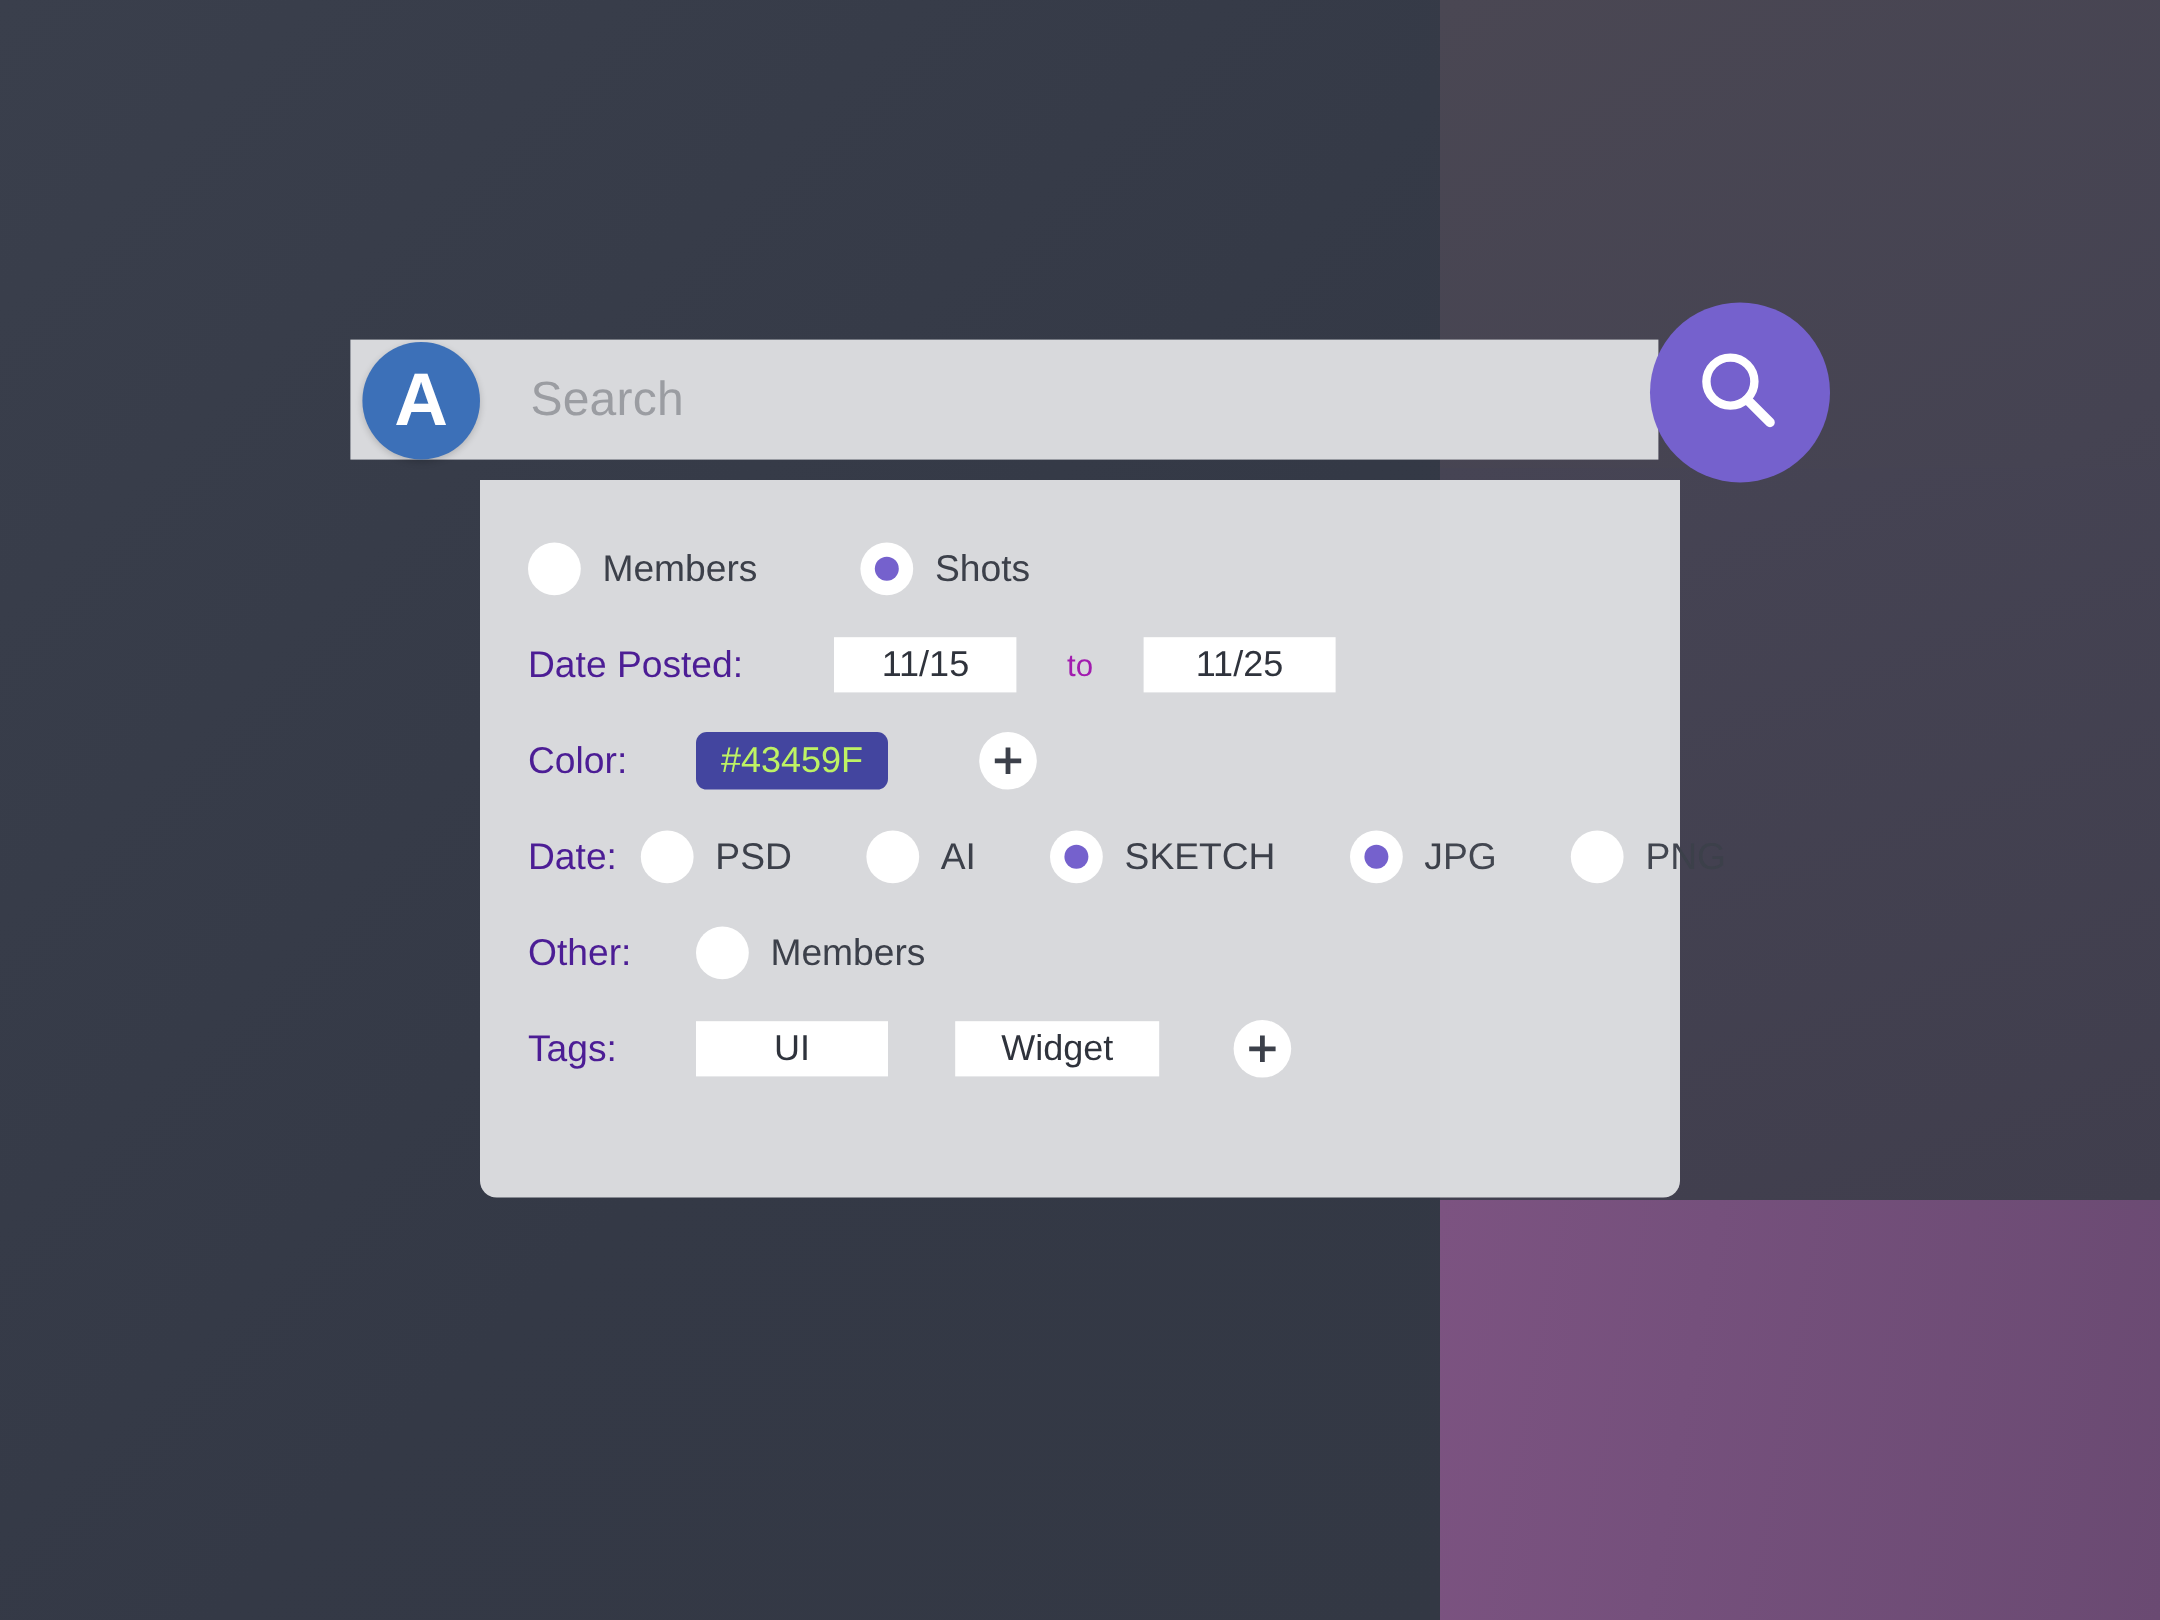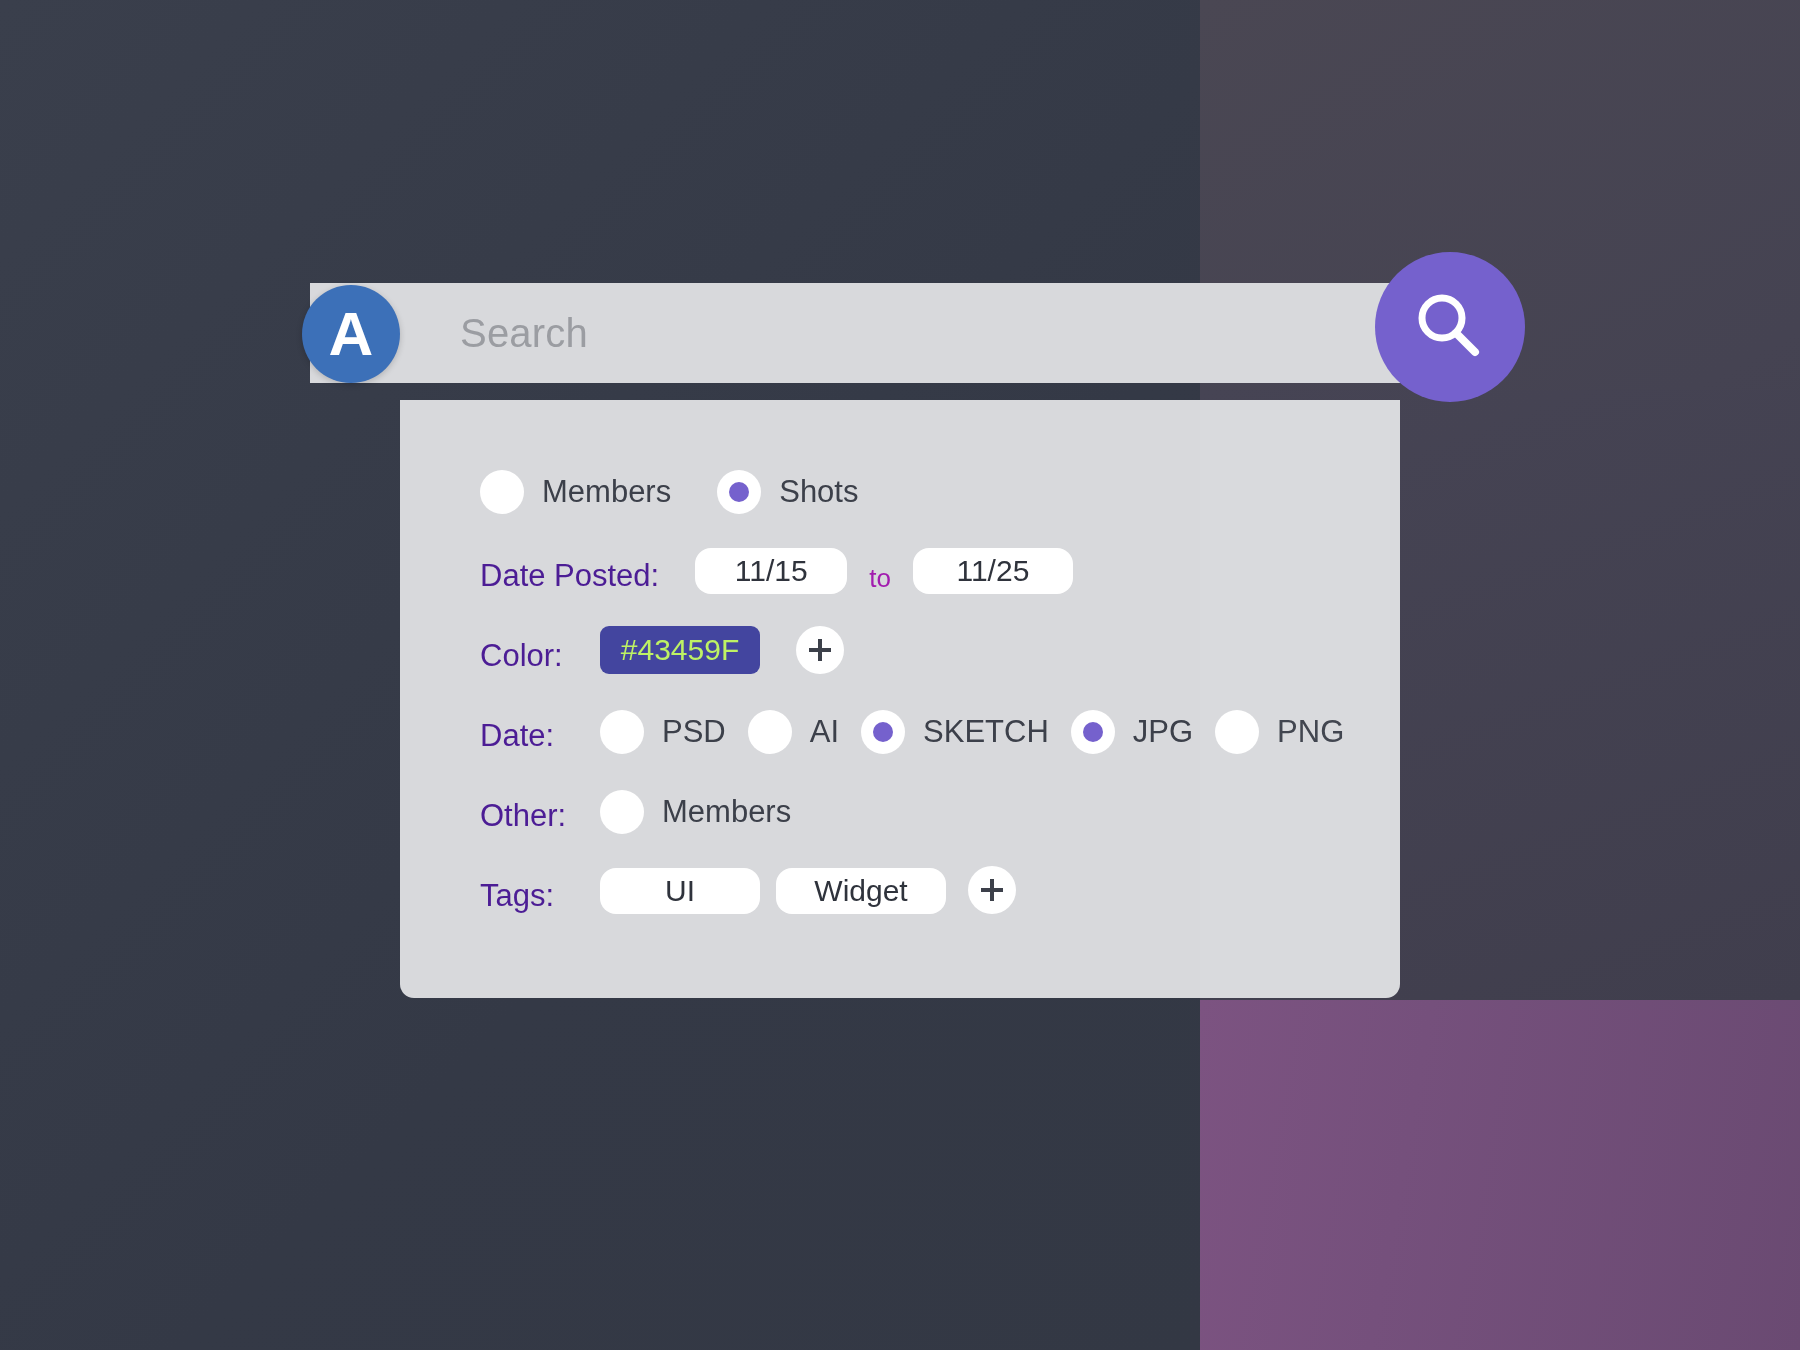--- a/index.html
+++ b/index.html
@@ -49,21 +49,21 @@
   .bg-strip-dark {
     position: absolute;
     left: 1200px; top: 390px;
     width: 600px; height: 610px;
     background: linear-gradient(160deg, #464454 0%, #403e4d 100%);
   }
 
   
   .search-bar {
     position: absolute;
-    left: 310px;
+    left: 292px;
     top: 283px;
     width: 1090px;
     height: 100px;
     background: #d8d9dc;
     display: flex;
     align-items: center;
     box-sizing: border-box;
     justify-content: center;
   }
   .search-input {
@@ -141,24 +141,25 @@
     width: 200px;
     height: 598px;
     background: rgba(255,255,255,0.035);
     border-radius: 0 0 14px 0;
     pointer-events: none;
     z-index: 5;
   }
 
   .row {
     display: flex;
-    align-items: flex-end;
+    align-items: center;
     height: 80px;
-    padding-left: 80px;
+    padding-left: 40px;
     box-sizing: border-box;
+    gap: 20px;
   }
   .row-label {
     font-size: 31px;
     color: #4c1d95;
     font-weight: 400;
     white-space: nowrap;
   }
   .label-fixed { width: 120px; }
 
   
@@ -191,21 +192,21 @@
   .opt-label {
     font-size: 31px;
     color: #3c404a;
     margin-left: 18px;
     white-space: nowrap;
   }
 
   
   .chip {
     background: #ffffff;
-    border-radius: 16px;
+    border-radius: 0;
     height: 46px;
     min-width: 140px;
     display: flex;
     align-items: center;
     justify-content: center;
     font-size: 30px;
     color: #2f333c;
     padding: 0 18px;
     box-sizing: border-box;
     cursor: pointer;

